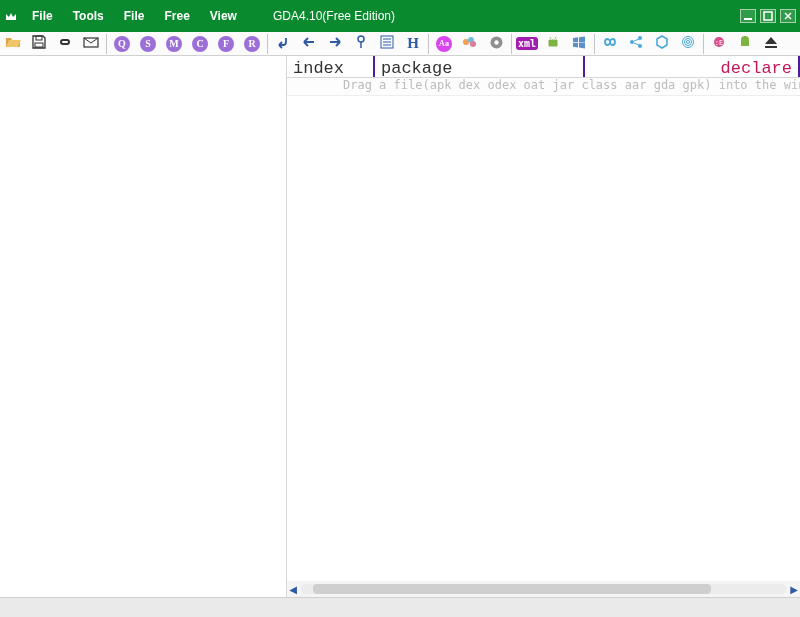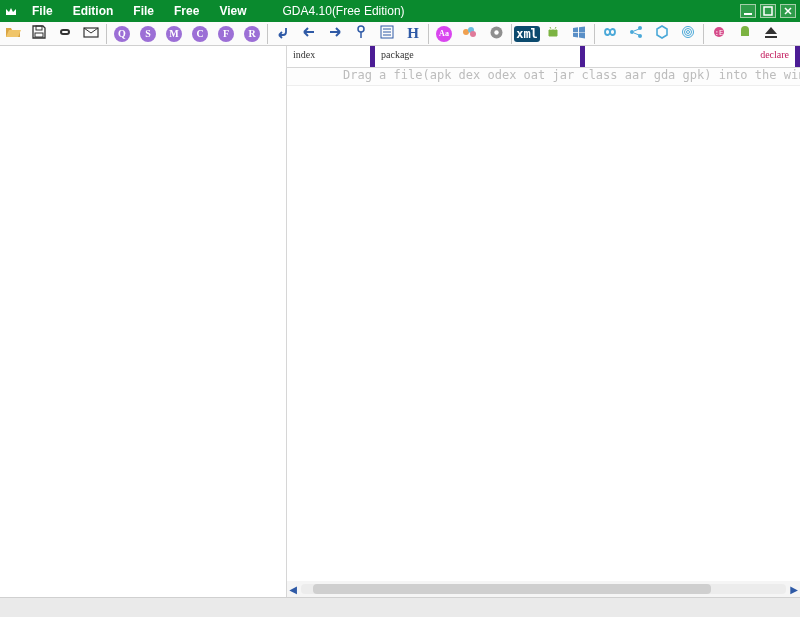--- a/index.html
+++ b/index.html
@@ -1,37 +1,37 @@
 <!DOCTYPE html>
 <html><head>
 <meta charset="utf-8">
 <style>
   * { margin: 0; padding: 0; box-sizing: border-box; }
   html, body { width: 800px; height: 617px; overflow: hidden; font-family: Arial, sans-serif; font-size: 12px; }
   body { display: flex; flex-direction: column; background: #fdfdfd; }
 
-  .menubar { height: 22px; background: #0a8a2e; display: flex; align-items: center; color: #fff; }
+  .menubar { height: 32px; background: #0a8a2e; display: flex; align-items: center; color: #fff; }
   .menu-logo { width: 22px; display:flex; align-items:center; justify-content:center; }
   .menu-item { padding: 0 10px; height:18px; line-height:18px; font-weight:bold; cursor:pointer; }
   .menu-title { margin-left: 26px; font-weight:normal; }
   .winbtns { margin-left:auto; display:flex; gap:4px; padding-right:4px; }
   .winbtn { width:16px; height:14px; display:flex; align-items:center; justify-content:center; border:1px solid #a4cfa9; background:#2e9c4a; }
 
   .toolbar { height: 24px; display:flex; align-items:center; border-bottom:1px solid #d0d0d0; background:#fbfbfb; }
   .tbtn { width:26px; height:24px; display:flex; align-items:center; justify-content:center; }
   .sep { width:1px; height:20px; background:#c5c5c5; margin:0 2px; }
   .circ { width:16px; height:16px; border-radius:50%; background:#9c6fd6; color:#fff; display:flex; align-items:center; justify-content:center; font-size:10px; font-weight:bold; font-family: Georgia, serif; }
-  .xml-badge { background:#0c4a6e; font-size:12px; padding:1px 2px; border-radius:3px; color:#fff; font-family:monospace; font-weight:bold; }
+  .xml-badge { background:#a21caf; font-size:10px; padding:1px 2px; border-radius:3px; color:#fff; font-family:monospace; font-weight:bold; }
 
   .workarea { flex:1; display:flex; min-height:0; }
   .side-panel { width:287px; background:#fff; border-right:1px solid #d6d6d6; }
 
   .main-panel { flex:1; display:flex; flex-direction:column; min-width:0; }
   .headers { display:flex; height:22px; border-bottom:1px solid #d6d6d6; background:#fff; }
-  .hcell { border-right:5px solid #4c1d95; padding:3px 6px; font-family: Liberation Serif, serif; font-size:10px; color:#333; }
+  .hcell { border-right:2px solid #4c1d95; padding:3px 6px; font-family: Liberation Mono, monospace; font-size:17px; color:#333; }
   .hcell.w1 { width:88px; }
   .hcell.w2 { width:210px; }
   .hcell.w3 { flex:1; color:#c2185b;text-align:right; }
 
   .hintrow { height:18px; border-bottom:1px solid #eee; padding-left:56px; font-family: Consolas, monospace; font-size:12px; color:#bcbcbc; white-space:nowrap; overflow:hidden; }
 
   .content { flex:1; background:#fff; min-height:0; }
 
   .hscroll { height:16px; display:flex; align-items:center; background:#f5f5f5; }
   .arrow { width:12px; color:#2f5aa6; font-size:10px; text-align:center; }
@@ -43,21 +43,21 @@
 </head>
 <body>
 
 <div class="menubar">
   <span class="menu-logo">
     <svg width="14" height="12" viewBox="0 0 14 12">
         <path d="M2 10 L2 4 L5 7 L7 3 L9 7 L12 4 L12 10 Z" fill="#fff"></path>
       </svg>
   </span>
   <div class="menu-item">File</div>
-  <div class="menu-item">Edition</div>
+  <div class="menu-item">Tools</div>
   <div class="menu-item">File</div>
   <div class="menu-item">Free</div>
   <div class="menu-item">View</div>
   <div class="menu-title">GDA4.10(Free Edition)</div>
   <div class="winbtns">
     <div class="winbtn">
         <svg width="10" height="10">
           <rect x="1" y="7" width="8" height="2" fill="#fff"></rect>
         </svg>
       </div>

